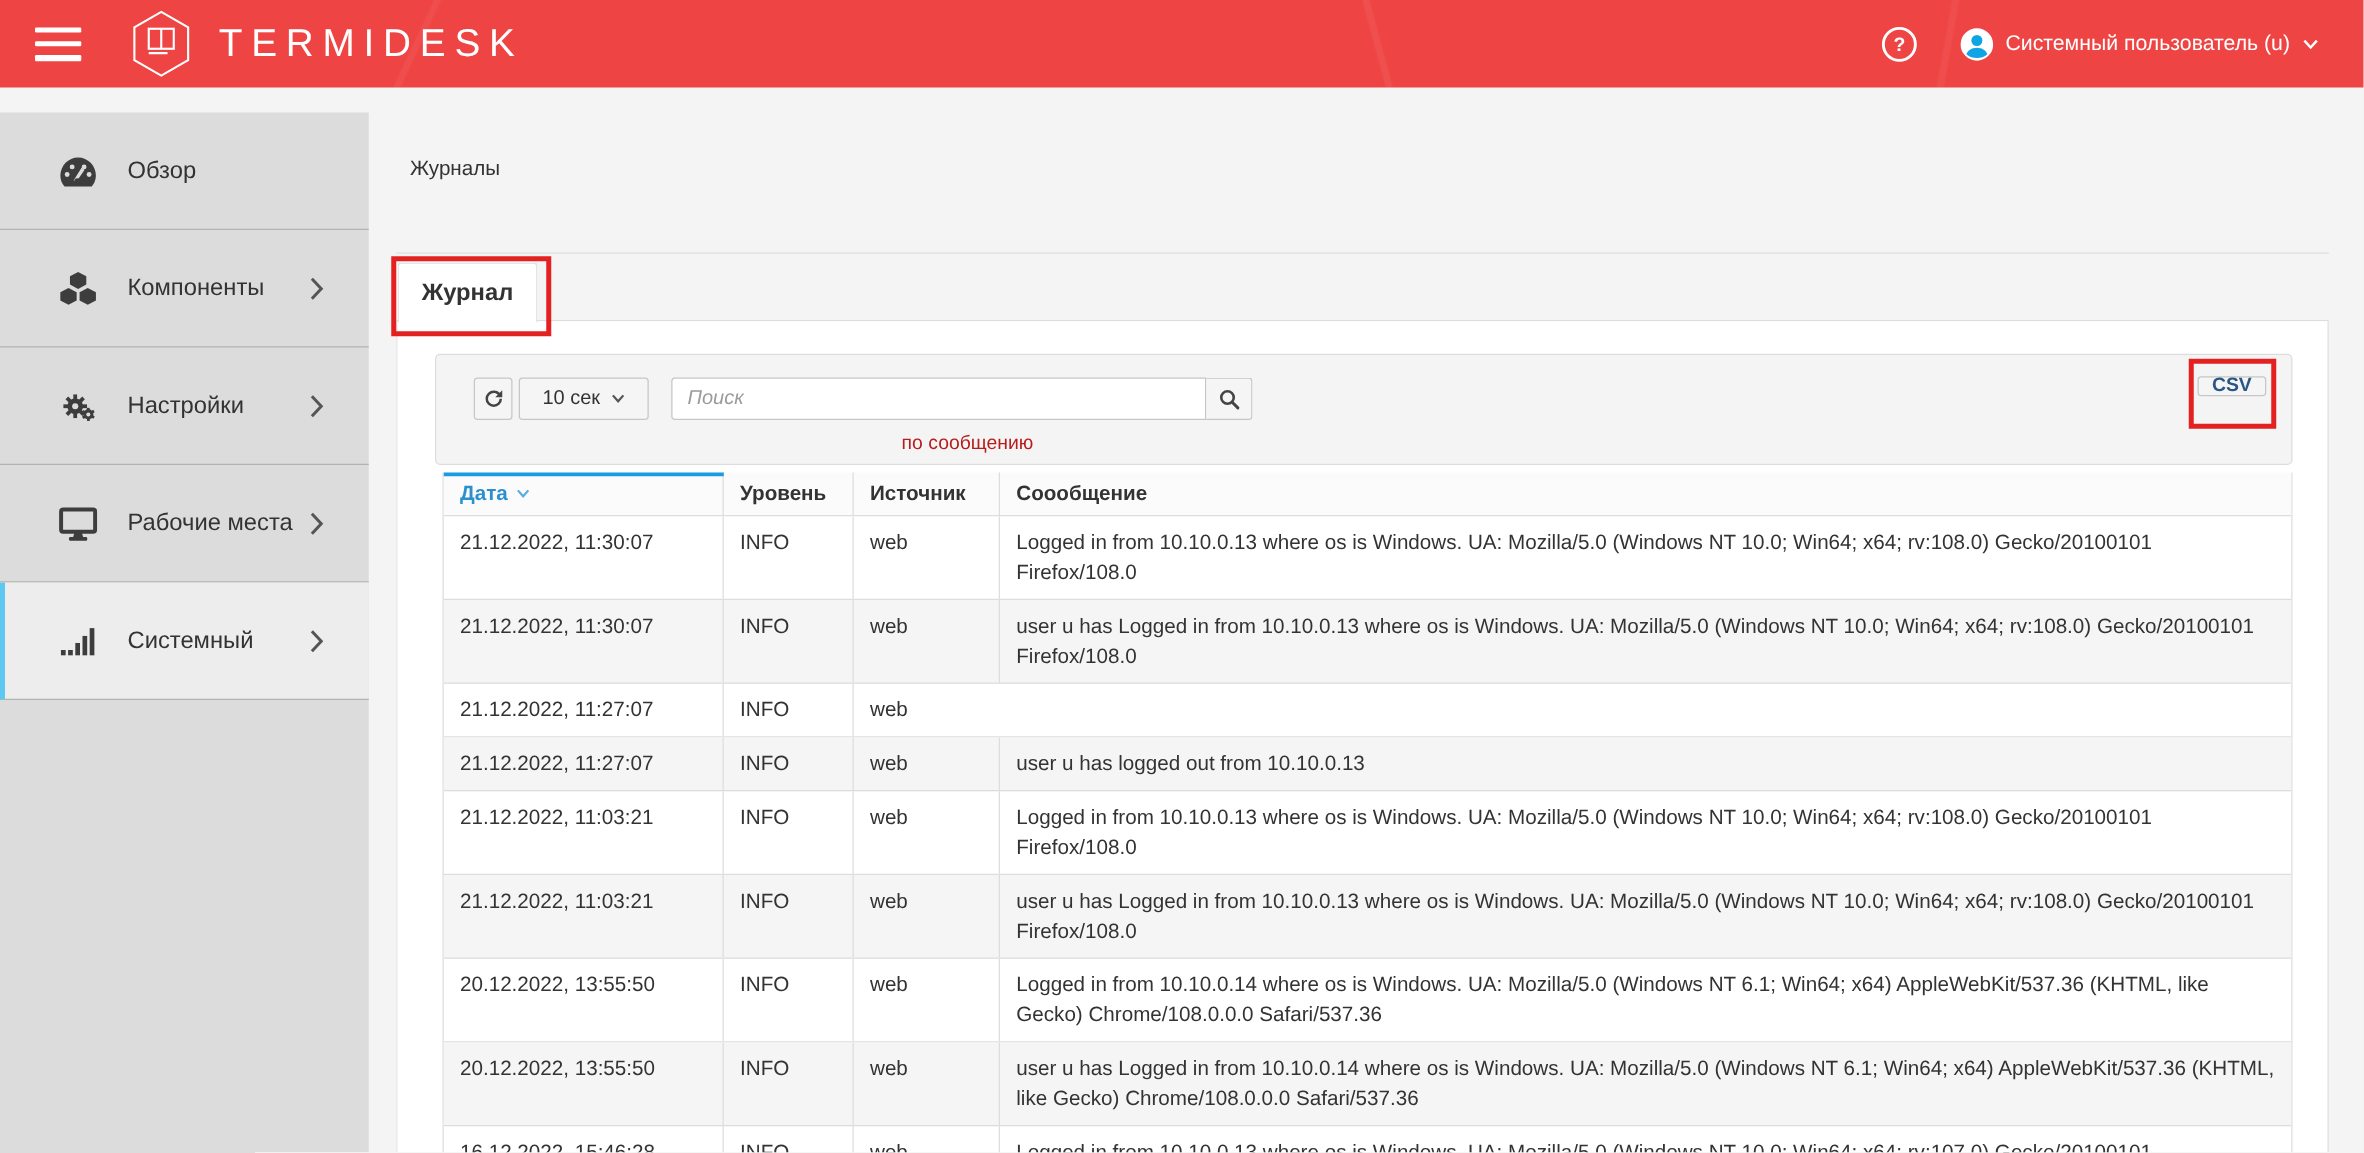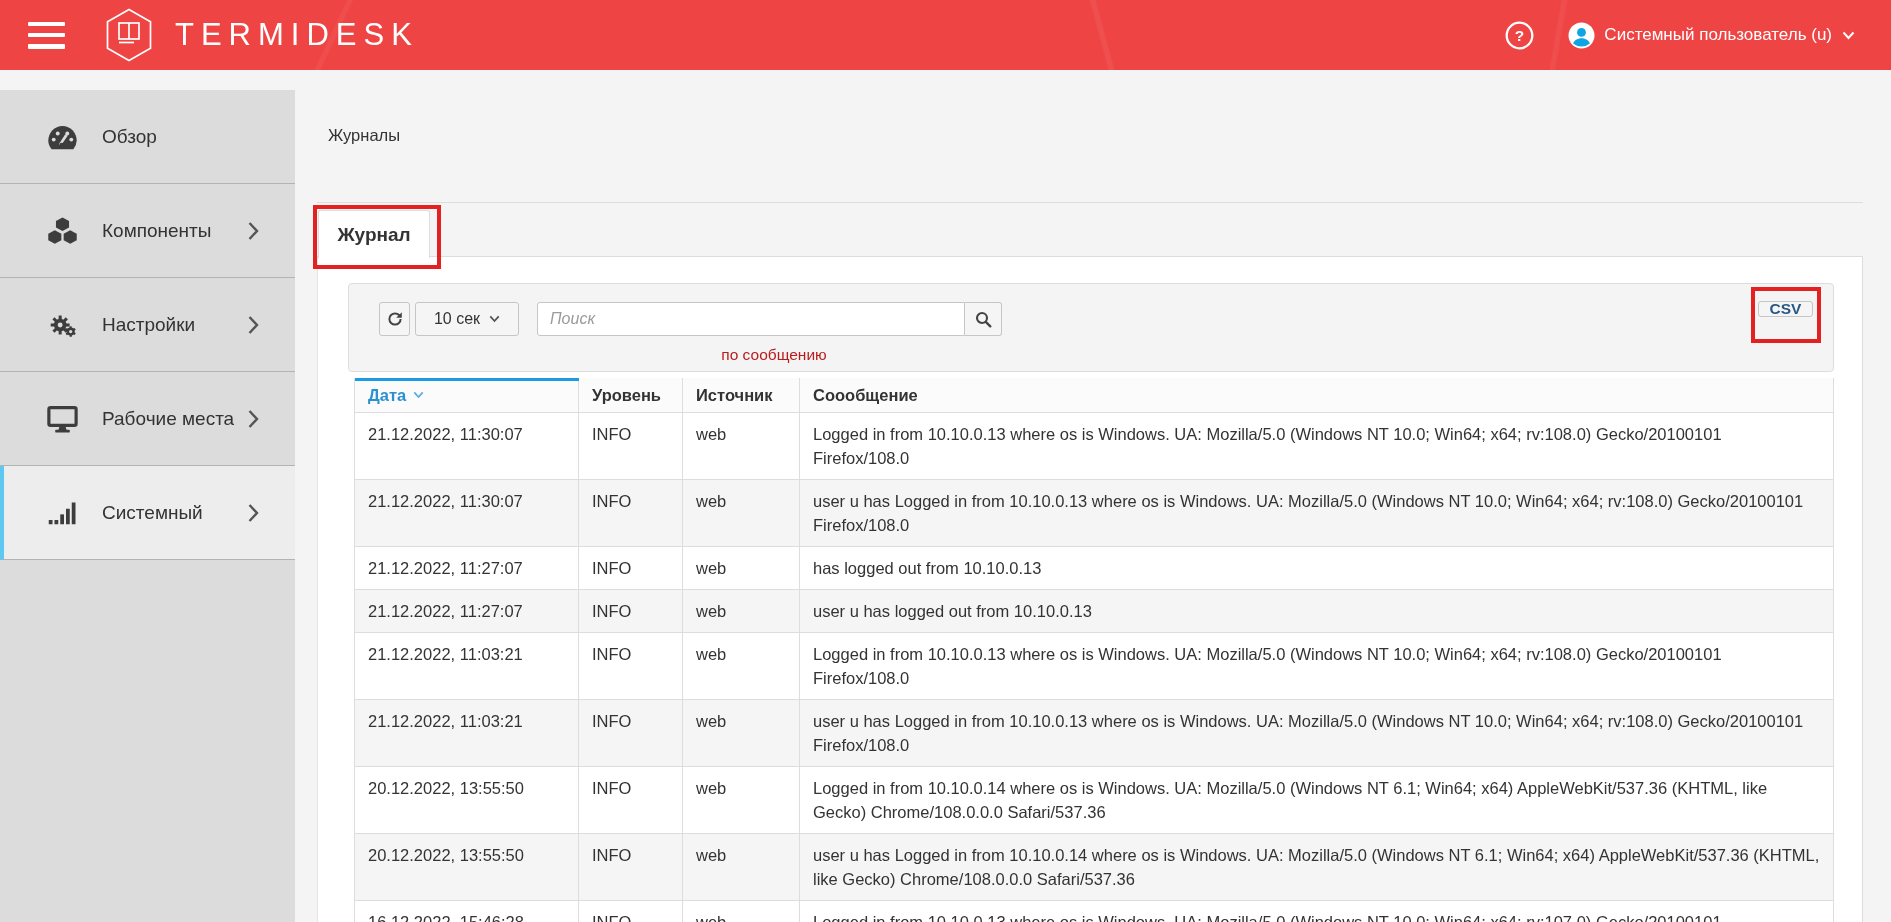--- a/index.html
+++ b/index.html
@@ -268,21 +268,20 @@
             <div class="cell c-date">21.12.2022, 11:30:07</div>
             <div class="cell c-level">INFO</div>
             <div class="cell c-source">web</div>
             <div class="cell c-msg">user u has Logged in from 10.10.0.13 where os is Windows. UA: Mozilla/5.0 (Windows NT 10.0; Win64; x64; rv:108.0) Gecko/20100101 Firefox/108.0</div>
           </div>
 
           <div class="trow">
             <div class="cell c-date">21.12.2022, 11:27:07</div>
             <div class="cell c-level">INFO</div>
             <div class="cell c-source">web</div>
-            <div class="cell c-msg">has logged out from 10.10.0.13</div>
           </div>
 
           <div class="trow">
             <div class="cell c-date">21.12.2022, 11:27:07</div>
             <div class="cell c-level">INFO</div>
             <div class="cell c-source">web</div>
             <div class="cell c-msg">user u has logged out from 10.10.0.13</div>
           </div>
 
           <div class="trow">

